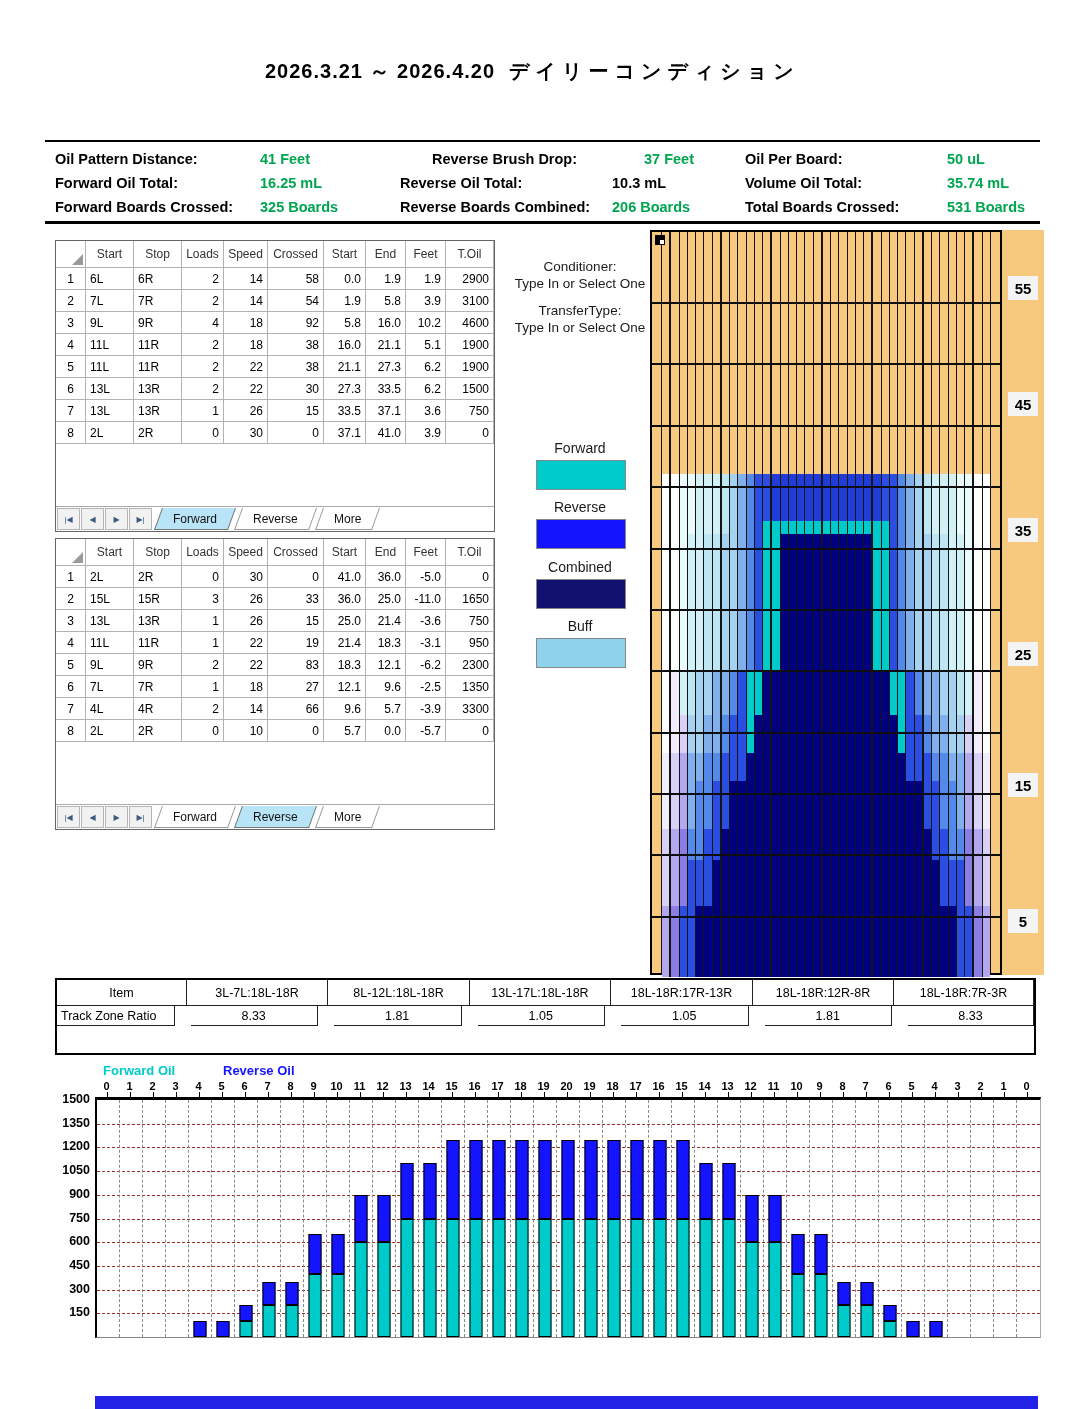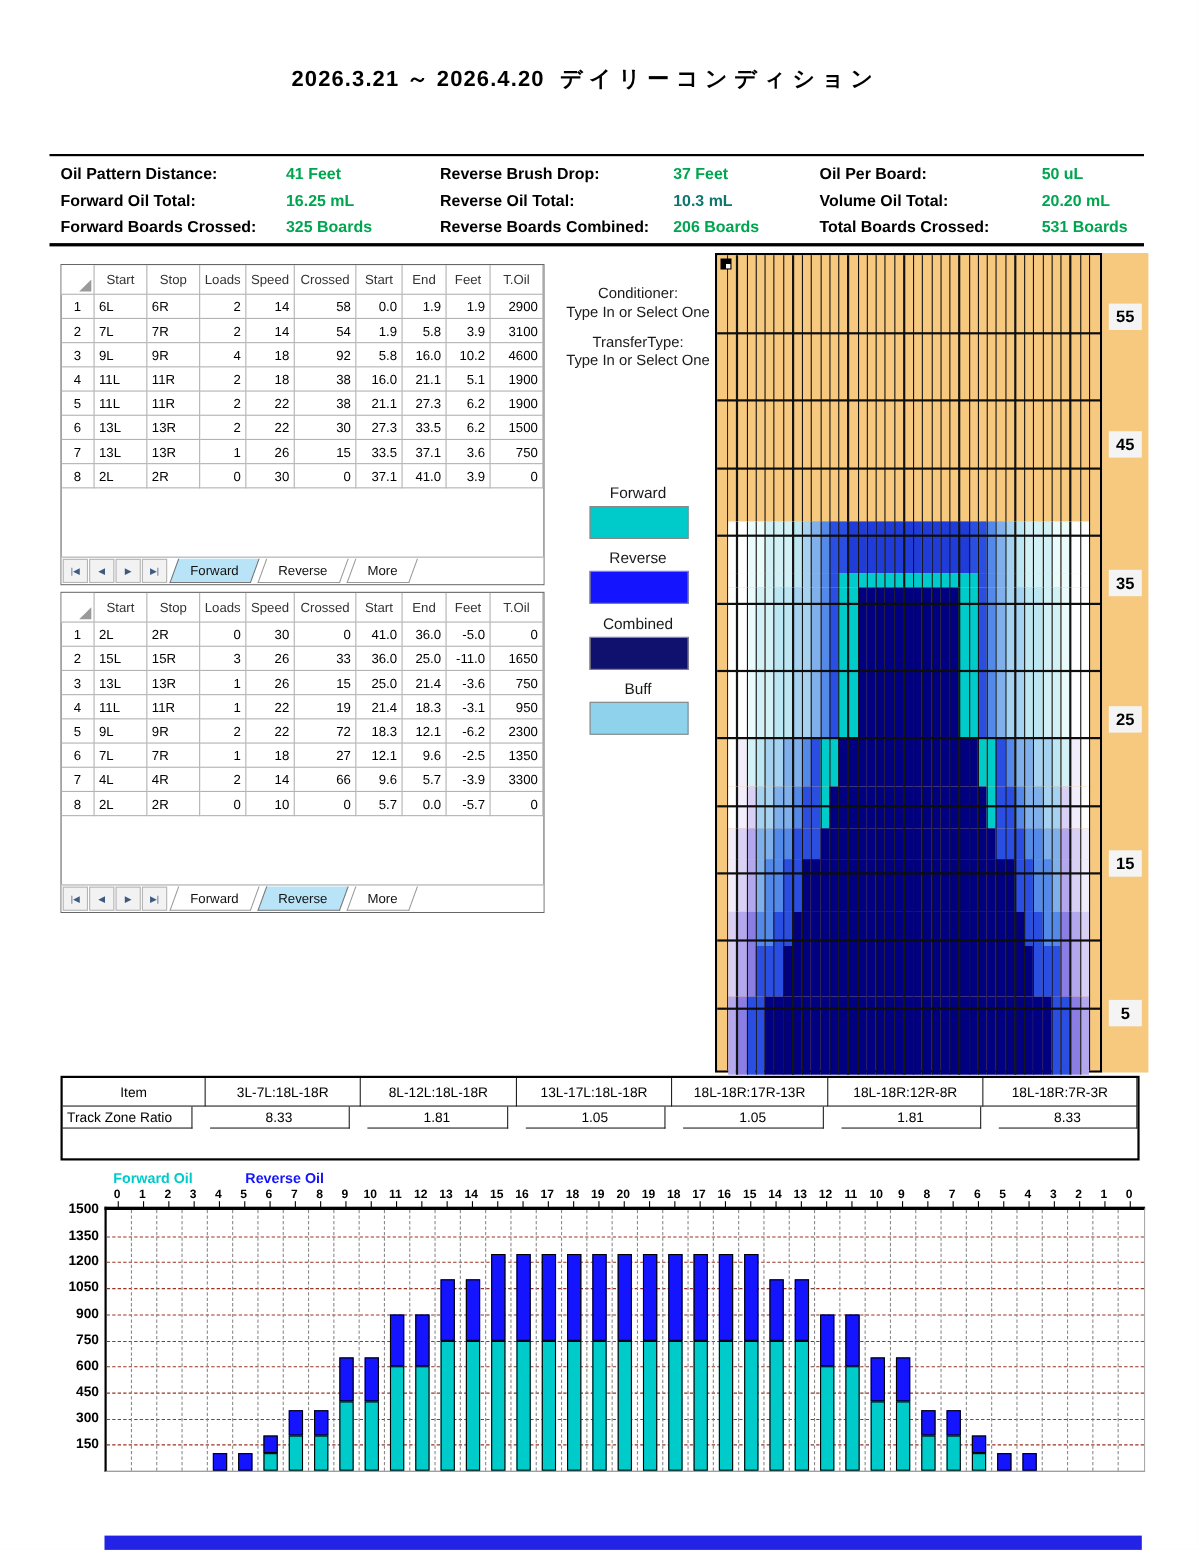--- a/index.html
+++ b/index.html
@@ -75,38 +75,38 @@
       </div>
       <div class="abs" style="left: 55px; top: 24px; display: flex;">
         <div class="stat-label" style="width: 205px;">Forward Oil Total:</div>
         <div class="stat-value" style="color: rgb(0, 165, 80);">16.25 mL</div>
       </div>
       <div class="abs" style="left: 55px; top: 48px; display: flex;">
         <div class="stat-label" style="width: 205px;">Forward Boards Crossed:</div>
         <div class="stat-value" style="color: rgb(0, 165, 80);">325 Boards</div>
       </div>
       <div class="abs" style="left: 400px; top: 0px; display: flex;">
-        <div class="stat-label" style="width: 212px;">Reverse Brush Drop:</div>
+        <div class="stat-label" style="width: 212px; margin-left: 32px;">Reverse Brush Drop:</div>
         <div class="stat-value" style="color: rgb(0, 165, 80);">37 Feet</div>
       </div>
       <div class="abs" style="left: 400px; top: 24px; display: flex;">
         <div class="stat-label" style="width: 212px;">Reverse Oil Total:</div>
-        <div class="stat-value" style="color: #0f766e;">10.3 mL</div>
+        <div class="stat-value" style="color: #000000;">10.3 mL</div>
       </div>
       <div class="abs" style="left: 400px; top: 48px; display: flex;">
         <div class="stat-label" style="width: 212px;">Reverse Boards Combined:</div>
         <div class="stat-value" style="color: rgb(0, 165, 80);">206 Boards</div>
       </div>
       <div class="abs" style="left: 745px; top: 0px; display: flex;">
         <div class="stat-label" style="width: 202px;">Oil Per Board:</div>
         <div class="stat-value" style="color: rgb(0, 165, 80);">50 uL</div>
       </div>
       <div class="abs" style="left: 745px; top: 24px; display: flex;">
         <div class="stat-label" style="width: 202px;">Volume Oil Total:</div>
-        <div class="stat-value" style="color: rgb(0, 165, 80);">20.20 mL</div>
+        <div class="stat-value" style="color: rgb(0, 165, 80);">35.74 mL</div>
       </div>
       <div class="abs" style="left: 745px; top: 48px; display: flex;">
         <div class="stat-label" style="width: 202px;">Total Boards Crossed:</div>
         <div class="stat-value" style="color: rgb(0, 165, 80);">531 Boards</div>
       </div>
     </div>
 
   <div class="xt" id="table-forward" style="left:55px;top:240px;width:438px;height:290px;">
       <div class="xt-row xt-head" style="height: 27px;">
         <div class="xt-cell corner" style="width: 30px; height: 27px;"></div>
@@ -293,21 +293,21 @@
         <div class="xt-cell num" style="width: 40px; height: 22px;">18.3</div>
         <div class="xt-cell num" style="width: 40px; height: 22px;">-3.1</div>
         <div class="xt-cell num" style="width: 48px; height: 22px;">950</div>
       </div>
       <div class="xt-row" style="height: 22px;">
         <div class="xt-cell ctr" style="width: 30px; height: 22px;">5</div>
         <div class="xt-cell txtL" style="width: 48px; height: 22px;">9L</div>
         <div class="xt-cell txtL" style="width: 48px; height: 22px;">9R</div>
         <div class="xt-cell num" style="width: 42px; height: 22px;">2</div>
         <div class="xt-cell num" style="width: 44px; height: 22px;">22</div>
-        <div class="xt-cell num" style="width: 56px; height: 22px;">72</div>
+        <div class="xt-cell num" style="width: 56px; height: 22px;">83</div>
         <div class="xt-cell num" style="width: 42px; height: 22px;">18.3</div>
         <div class="xt-cell num" style="width: 40px; height: 22px;">12.1</div>
         <div class="xt-cell num" style="width: 40px; height: 22px;">-6.2</div>
         <div class="xt-cell num" style="width: 48px; height: 22px;">2300</div>
       </div>
       <div class="xt-row" style="height: 22px;">
         <div class="xt-cell ctr" style="width: 30px; height: 22px;">6</div>
         <div class="xt-cell txtL" style="width: 48px; height: 22px;">7L</div>
         <div class="xt-cell txtL" style="width: 48px; height: 22px;">7R</div>
         <div class="xt-cell num" style="width: 42px; height: 22px;">1</div>

